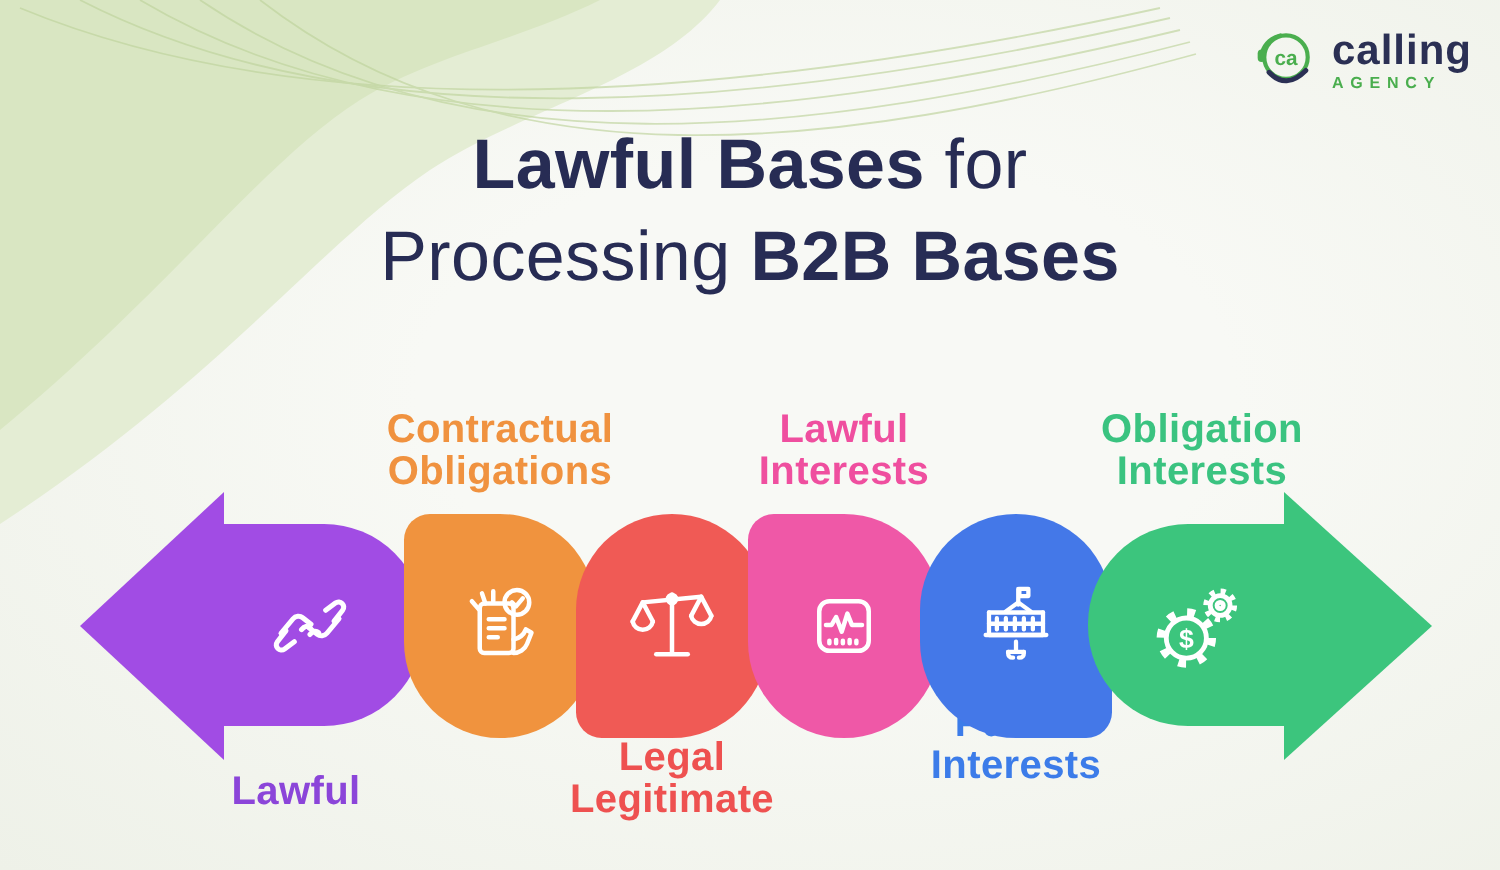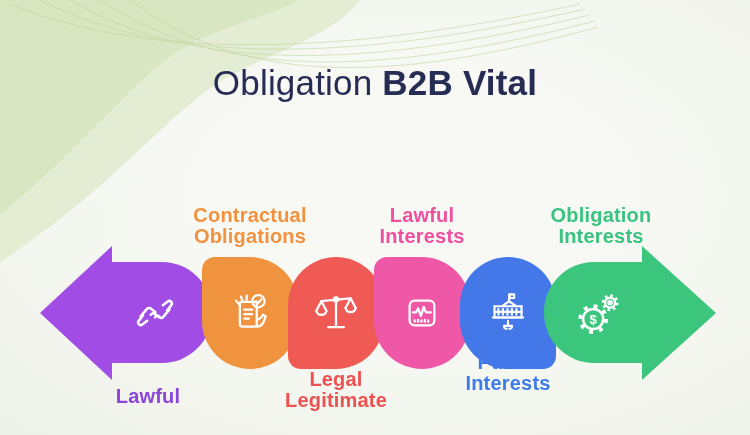--- a/index.html
+++ b/index.html
@@ -55,23 +55,37 @@
     <path d="M0 0 H300 C260 20 215 28 180 50 C130 82 85 145 0 215 Z" fill="#d9e6c2"></path>
     <g fill="none" stroke="#bed39c" stroke-width="0.9" opacity="0.65">
       <path d="M10 4 C160 66 370 50 580 4"></path>
       <path d="M40 0 C180 72 380 56 585 9"></path>
       <path d="M70 0 C205 80 390 63 590 15"></path>
       <path d="M100 0 C228 87 402 71 595 21"></path>
       <path d="M130 0 C250 93 412 78 598 27"></path>
     </g>
   </svg>
 
+  <div class="logo">
+    <svg width="34" height="34" viewBox="0 0 36 36">
+      <circle cx="18" cy="16.5" r="11.5" fill="none" stroke="#4aae4e" stroke-width="2.2"></circle>
+      <path d="M5.5 13.5 A 13 13 0 0 1 15 5" fill="none" stroke="#4aae4e" stroke-width="2.2" stroke-linecap="round"></path>
+      <rect x="3" y="12.5" width="4.2" height="6.5" rx="2.1" fill="#4aae4e"></rect>
+      <text x="18" y="20.5" text-anchor="middle" font-size="11" font-weight="bold" fill="#4aae4e" font-family="Liberation Sans, sans-serif">ca</text>
+      <path d="M9 24.5 q9 9.5 19.5 -1" fill="none" stroke="#2b3054" stroke-width="2.6" stroke-linecap="round"></path>
+    </svg>
+    <div class="logo-text">
+      <span class="logo-name" style="color: rgb(43, 48, 84);">calling</span>
+      <span class="logo-sub" style="color: rgb(74, 174, 78);">AGENCY</span>
+    </div>
+  </div>
 
   <div class="title" style="color: rgb(39, 44, 84);">
-    <div><span class="r">Obligation </span><span class="b">B2B Vital</span></div>
+    <div><span class="b">Lawful Bases</span><span class="r"> for</span></div>
+    <div><span class="r">Processing </span><span class="b">B2B Bases</span></div>
   </div>
 
   <div>
 
     <div class="arrow-head-left" style="background-color: rgb(161, 76, 228);"></div>
     <div class="shape arrow-body-left" style="background-color: rgb(161, 76, 228);">
       <svg class="icon" width="58" height="58" viewBox="0 0 48 48" fill="none" stroke="#fff" stroke-width="2.1" stroke-linecap="round" stroke-linejoin="round">
         <path d="M12 27l5-6c1-1.2 2.8-1.4 4-.4l3.4 2.7"></path>
         <path d="M36 21l-5 6c-1 1.2-2.8 1.4-4 .4l-3.4-2.7"></path>
         <path d="M14 26l-3.5 4.5c-1.5 2 1 4.5 3 3l4-3"></path>

